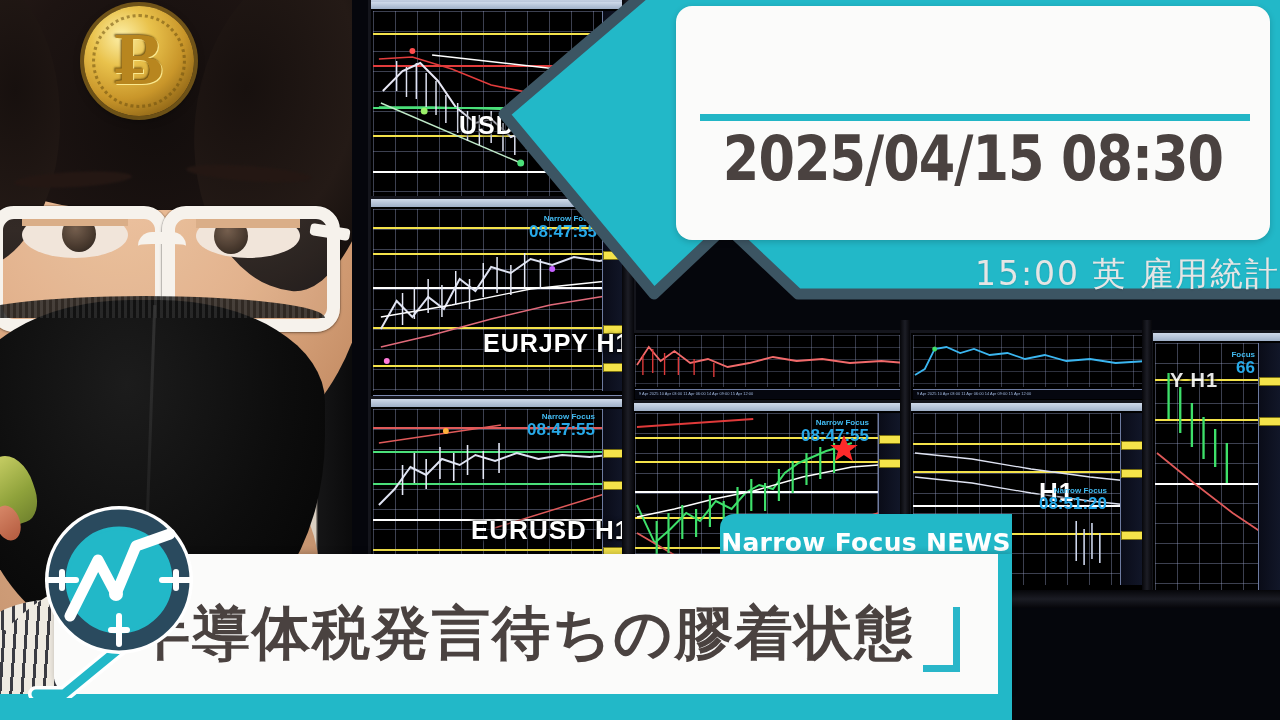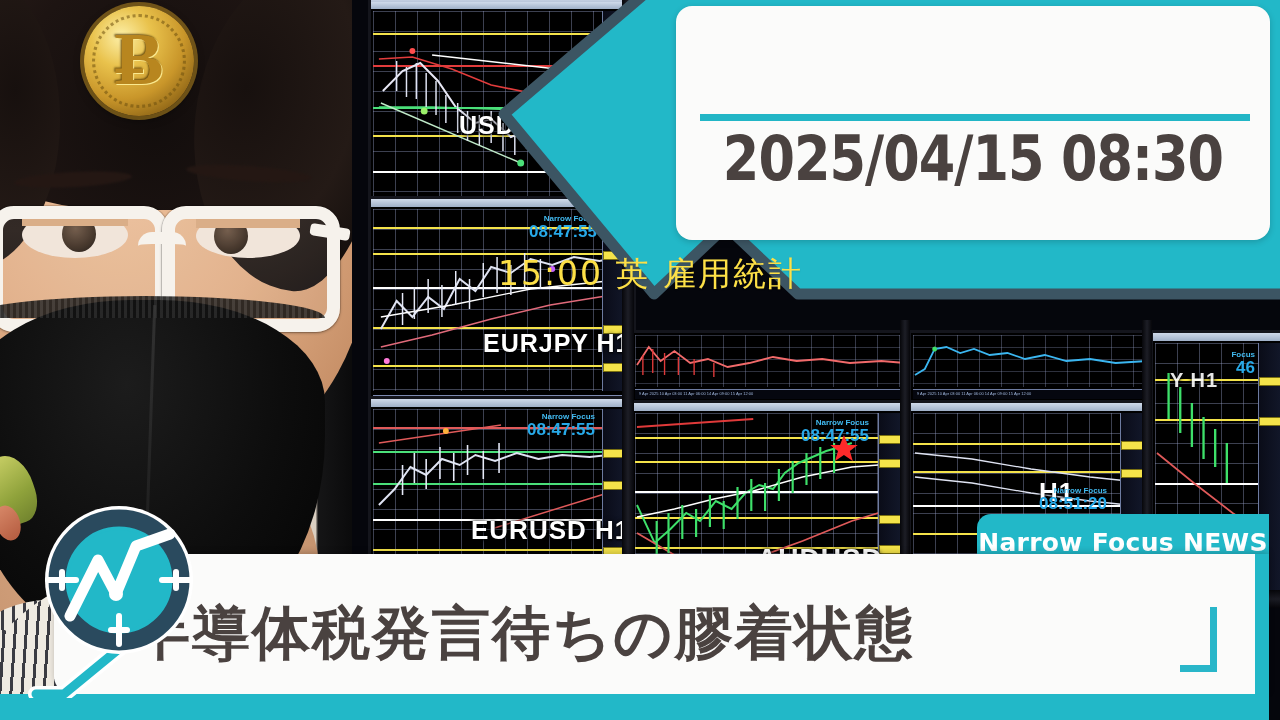--- a/index.html
+++ b/index.html
@@ -212,28 +212,28 @@
     position:absolute;left:24px;right:20px;top:108px;height:7px;background:#22b6c6;
   }
   .date-txt{
     position:absolute;left:0;right:0;top:122px;text-align:center;
     color:#4a4240;font-size:62px;font-weight:700;line-height:1;
     letter-spacing:-1px;
     font-family:"DejaVu Sans Condensed","Liberation Sans",sans-serif;
     transform:scaleX(.94);
   }
   .sub-event{
-    position:absolute;left:0;right:8px;top:258px;text-align:left;
-    color:#fde047;font-size:33px;font-weight:500;letter-spacing:2px;
+    position:absolute;left:0;right:8px;top:258px;text-align:right;
+    color:#e5e5e5;font-size:33px;font-weight:500;letter-spacing:2px;
     font-family:"DejaVu Sans","Liberation Sans",sans-serif;
     text-shadow:0 1px 2px rgba(0,0,0,.12);
   }
 
   
-  .bottom-wrap{position:absolute;left:0;bottom:0;width:1269px;height:236px;}
+  .bottom-wrap{position:absolute;left:0;bottom:0;width:1012px;height:236px;}
   .nf-news{
     position:absolute;right:0;bottom:150px;width:292px;height:56px;
     background:#22b8c8;border-radius:14px 0 0 0;
     display:flex;align-items:center;justify-content:center;
   }
   .nf-news span{
     color:#fff;font-size:25px;font-weight:700;letter-spacing:.3px;
     font-family:"DejaVu Sans","Liberation Sans",sans-serif;
   }
   .headline-bar{
@@ -529,21 +529,21 @@
               <line x1="74" y1="100" x2="74" y2="140"></line>
           </g>
           <polyline points="2,110 40,140 80,170 120,196 134,206" fill="none" stroke="#e05a5a" stroke-width="1.8"></polyline>
         </svg>
         <div class="scale"></div>
         <div class="ylab" style="top:34px;"></div>
         <div class="ylab" style="top:74px;"></div>
       </div>
       <div class="stamp" style="right:34px;top:18px;">
         <span class="s-name">Focus</span>
-        <span class="s-time">46</span>
+        <span class="s-time">66</span>
       </div>
       <div class="pair-label" style="left:17px;top:36px;font-size:20px;opacity:.9;">Y H1</div>
     </div>
 
     <div class="bezel-v" style="left:622px;top:0;width:12px;height:600px;"></div>
     <div class="bezel-v" style="left:900px;top:320px;width:10px;height:280px;"></div>
     <div class="bezel-v" style="left:1142px;top:320px;width:10px;height:280px;"></div>
     <div class="bezel-h" style="left:360px;top:590px;width:928px;height:18px;"></div>
   </div>
 

